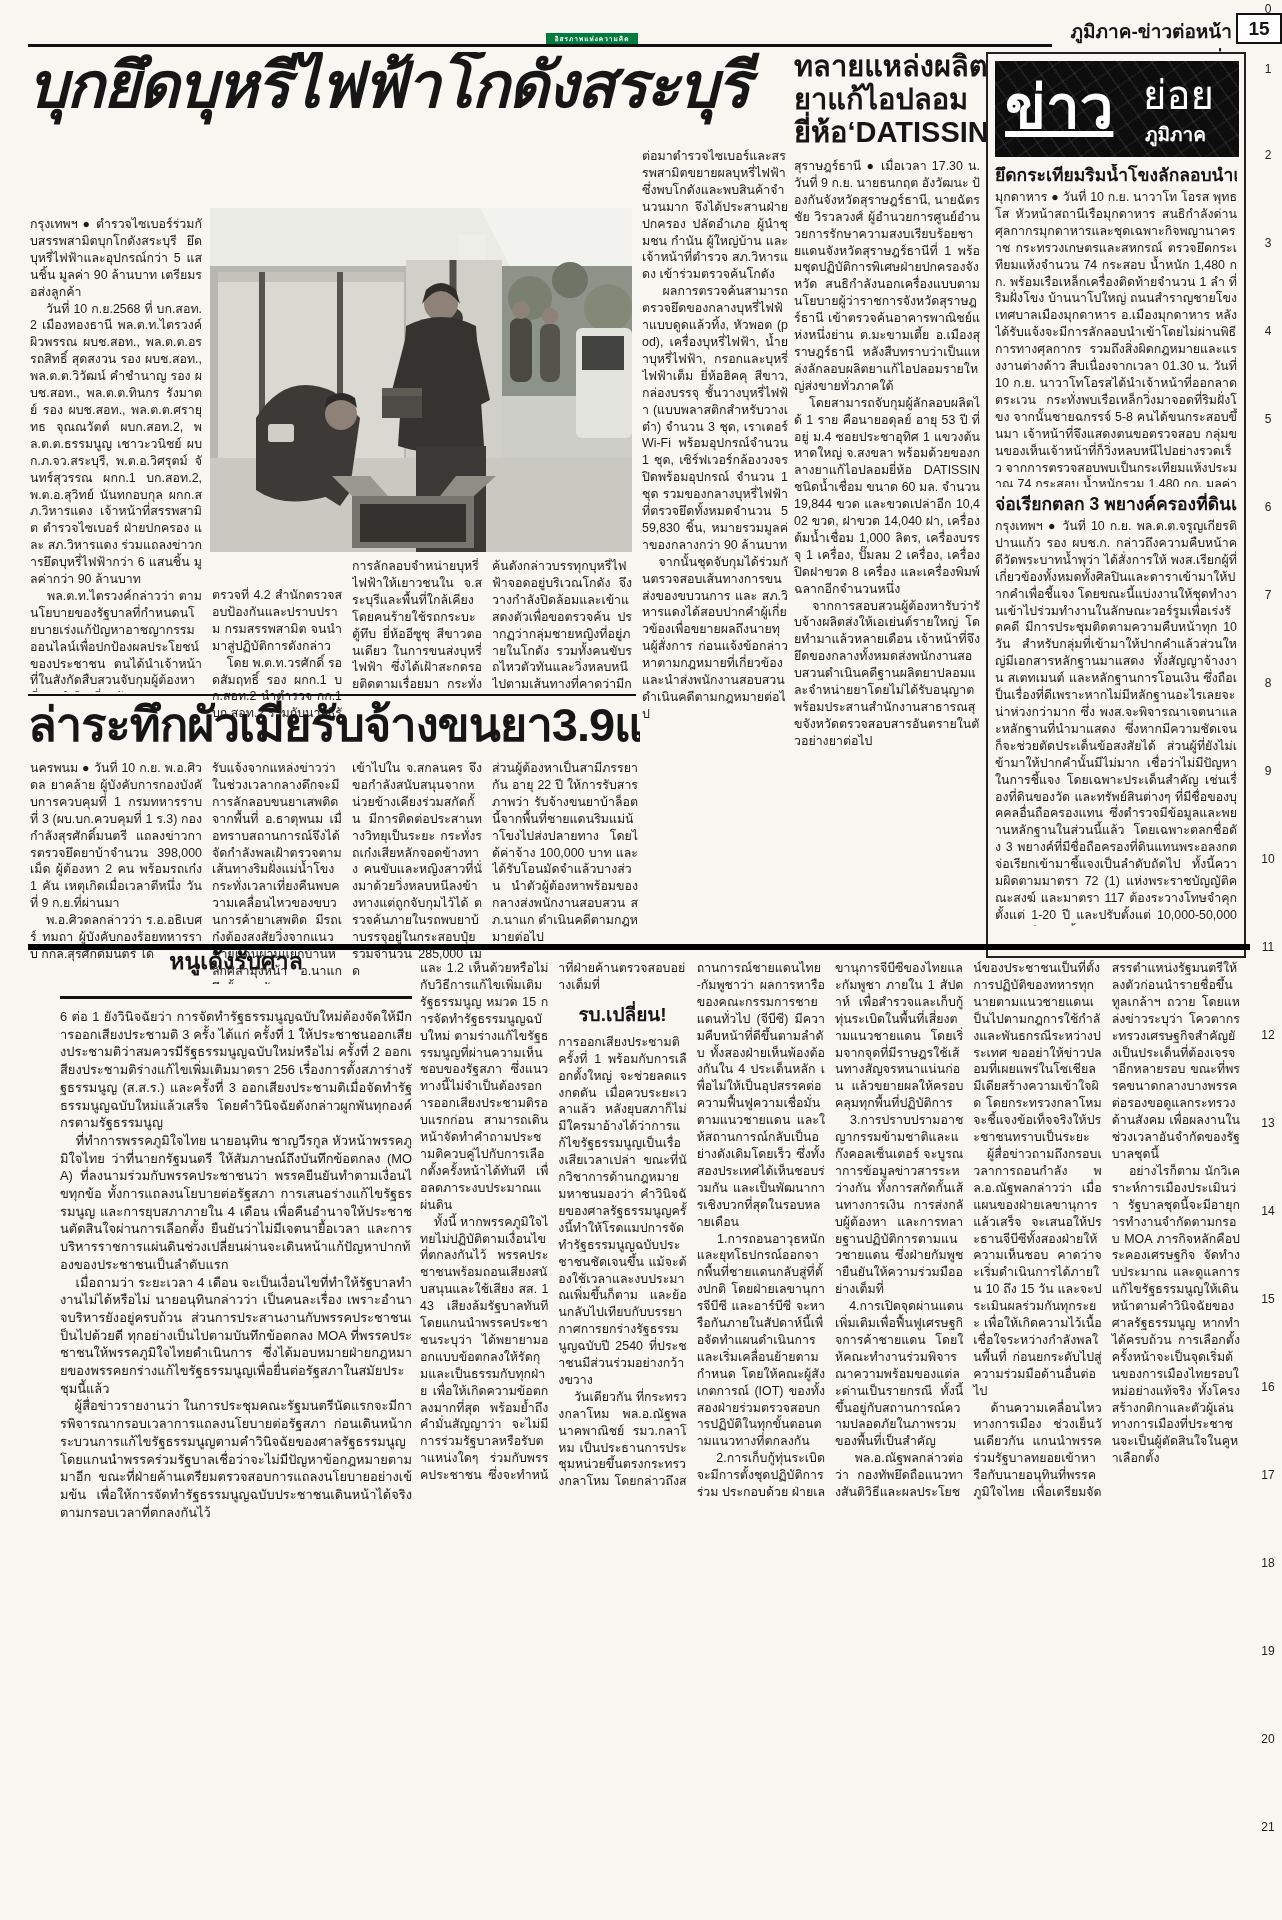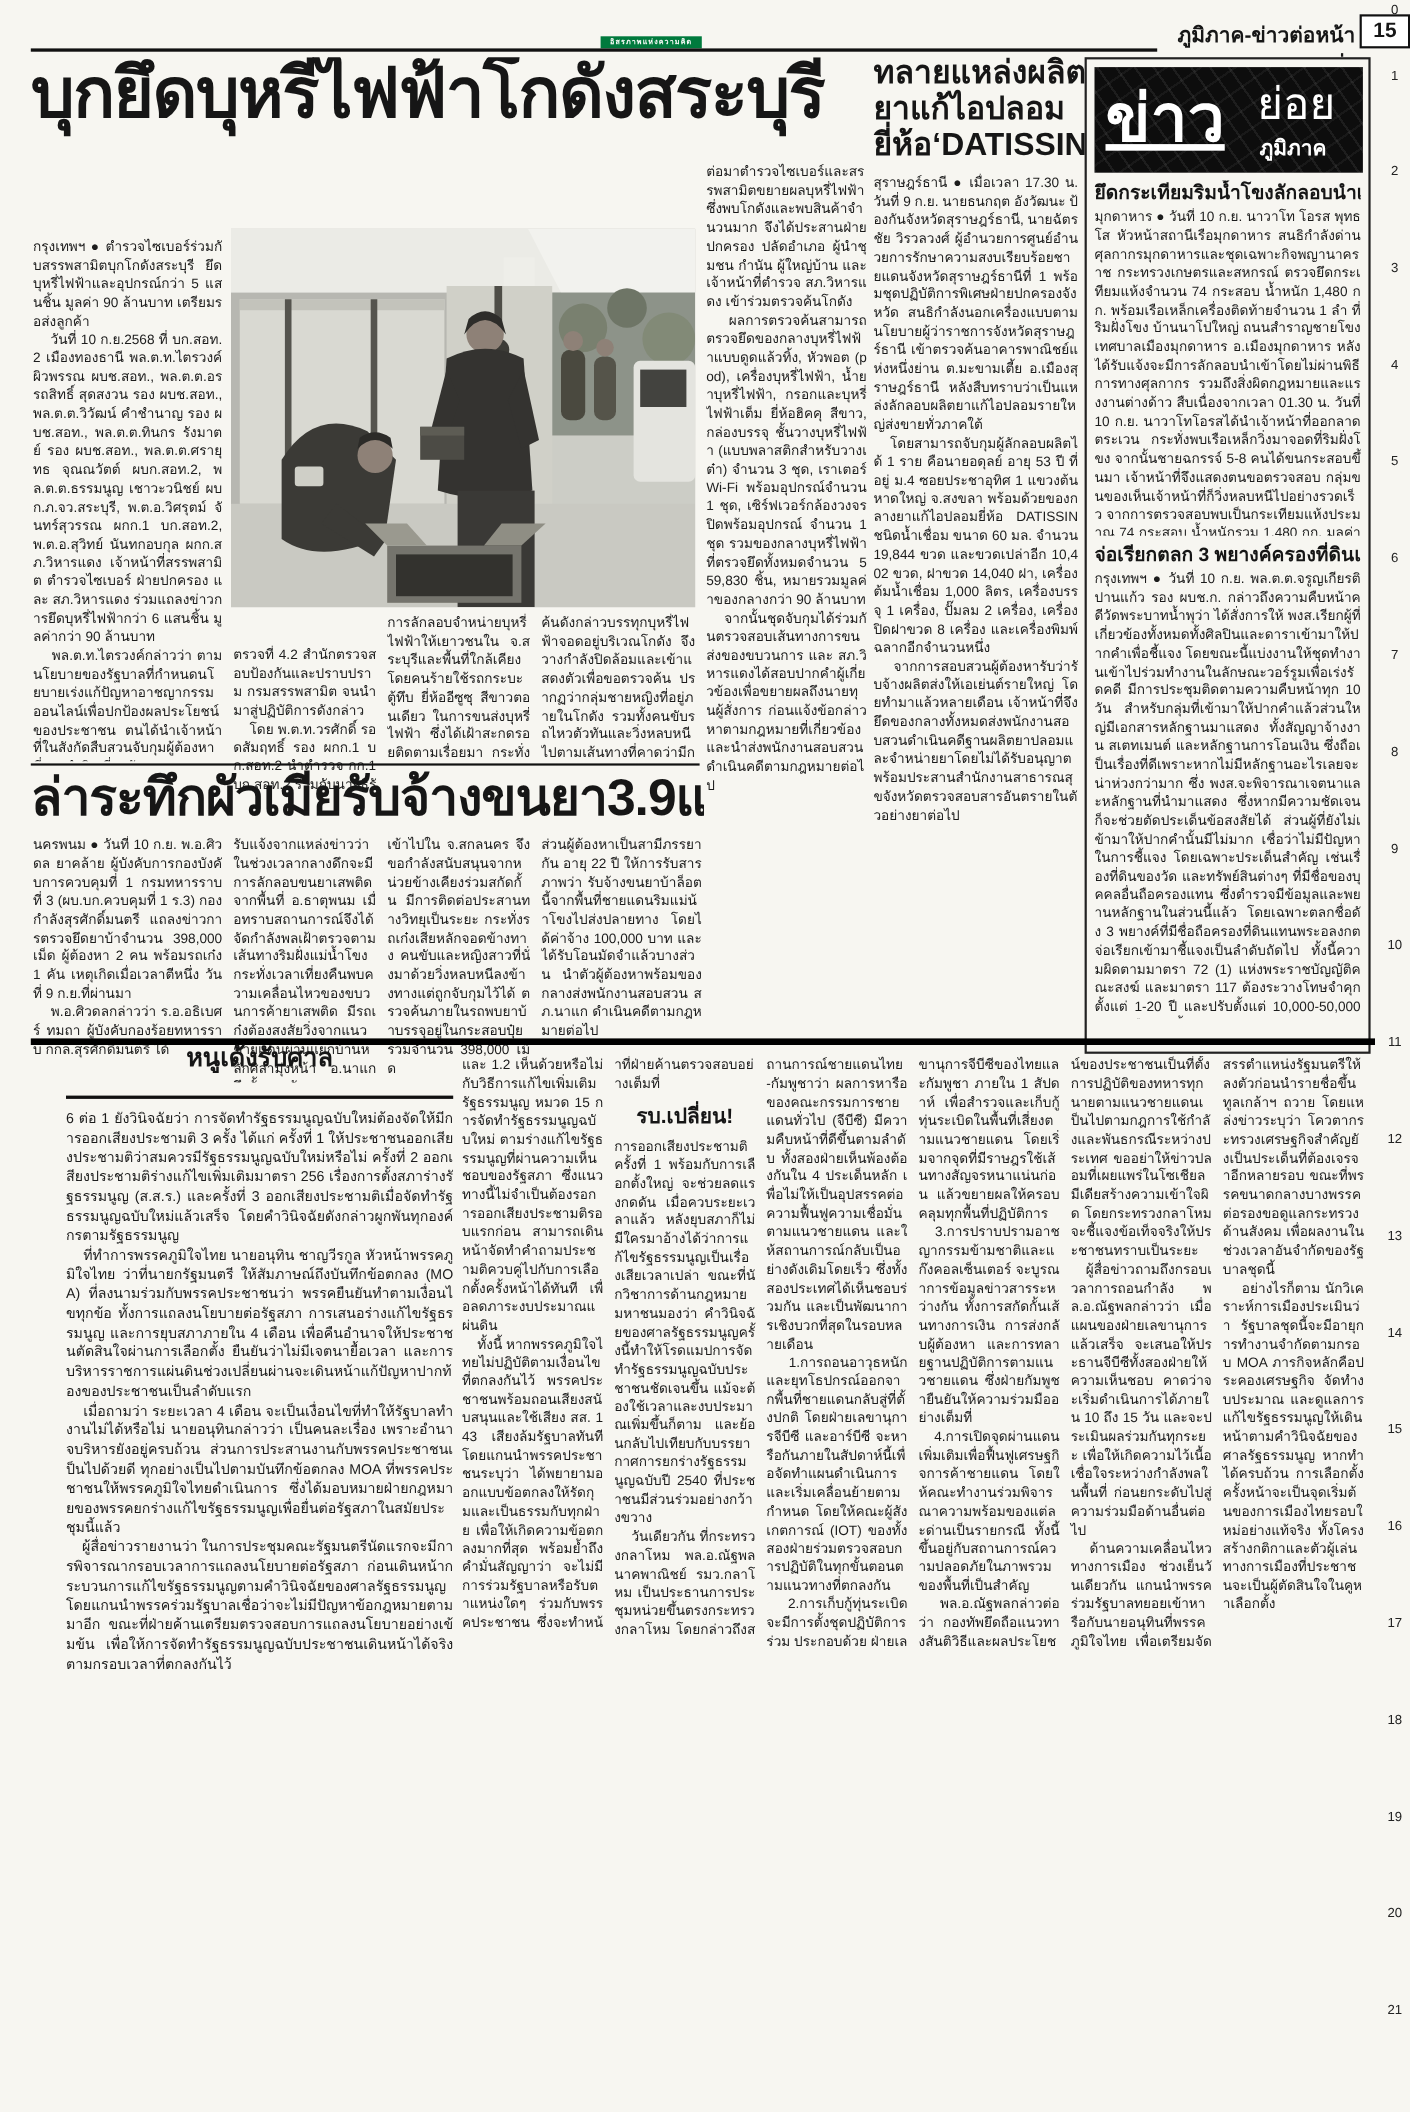--- a/index.html
+++ b/index.html
@@ -62,21 +62,21 @@
   <div class="rulermark" style="top:1116px;">13</div>
   <div class="rulermark" style="top:1204px;">14</div>
   <div class="rulermark" style="top:1292px;">15</div>
   <div class="rulermark" style="top:1380px;">16</div>
   <div class="rulermark" style="top:1468px;">17</div>
   <div class="rulermark" style="top:1556px;">18</div>
   <div class="rulermark" style="top:1644px;">19</div>
   <div class="rulermark" style="top:1732px;">20</div>
   <div class="rulermark" style="top:1820px;">21</div>
 
-  <h1 class="abs h1" style="left:28px;top:52px;width:762px;height:132px;margin:0;">บุกยึดบุหรี่ไฟฟ้าโกดังสระบุรี</h1>
+  <h1 class="abs h1" style="left:28px;top:52px;width:762px;height:132px;margin:0;font-style:italic;">บุกยึดบุหรี่ไฟฟ้าโกดังสระบุรี</h1>
 
   <div class="abs photoframe" style="left:210px;top:208px;width:422px;height:344px;">
     <svg width="422" height="344" viewBox="0 0 422 344">
       <rect x="0" y="0" width="422" height="344" fill="#b7b7b1"></rect>
       <rect x="0" y="0" width="422" height="58" fill="#ebebe6"></rect>
       <polygon points="270,0 422,0 422,58 300,58" fill="#f2f2ee"></polygon>
       <rect x="292" y="58" width="130" height="130" fill="#8d9389"></rect>
       <circle cx="320" cy="90" r="22" fill="#79806f"></circle>
       <circle cx="360" cy="72" r="18" fill="#6e7566"></circle>
       <circle cx="398" cy="100" r="24" fill="#828a77"></circle>
@@ -152,21 +152,21 @@
     <div class="briefhead" style="margin-top:7px;">ยึดกระเทียมริมน้ำโขงลักลอบนำเข้า</div>
     <div class="txt" style="height:298px;margin-top:3px;">มุกดาหาร ● วันที่ 10 ก.ย. นาวาโท โอรส พุทธโส หัวหน้าสถานีเรือมุกดาหาร สนธิกำลังด่านศุลกากรมุกดาหารและชุดเฉพาะกิจพญานาคราช กระทรวงเกษตรและสหกรณ์ ตรวจยึดกระเทียมแห้งจำนวน 74 กระสอบ น้ำหนัก 1,480 กก. พร้อมเรือเหล็กเครื่องติดท้ายจำนวน 1 ลำ ที่ริมฝั่งโขง บ้านนาโปใหญ่ ถนนสำราญชายโขง เทศบาลเมืองมุกดาหาร อ.เมืองมุกดาหาร หลังได้รับแจ้งจะมีการลักลอบนำเข้าโดยไม่ผ่านพิธีการทางศุลกากร รวมถึงสิ่งผิดกฎหมายและแรงงานต่างด้าว สืบเนื่องจากเวลา 01.30 น. วันที่ 10 ก.ย. นาวาโทโอรสได้นำเจ้าหน้าที่ออกลาดตระเวน กระทั่งพบเรือเหล็กวิ่งมาจอดที่ริมฝั่งโขง จากนั้นชายฉกรรจ์ 5-8 คนได้ขนกระสอบขึ้นมา เจ้าหน้าที่จึงแสดงตนขอตรวจสอบ กลุ่มขนของเห็นเจ้าหน้าที่ก็วิ่งหลบหนีไปอย่างรวดเร็ว จากการตรวจสอบพบเป็นกระเทียมแห้งประมาณ 74 กระสอบ น้ำหนักรวม 1,480 กก. มูลค่ากว่า 80,000 บาท ตรวจสอบบริเวณใกล้เคียงไม่มีผู้ใดมาแสดงตนเป็นเจ้าของ จึงตรวจยึดกระเทียมแห้ง เรือเหล็กพร้อมเครื่องติดท้าย จำนวน 1 ลำมาที่สถานีเรือมุกดาหาร เพื่อตรวจสอบให้ละเอียดอีกครั้ง ก่อนนำส่งด่านศุลกากรเพื่อดำเนินการตามกฎหมายต่อไป</div>
     <div class="briefhead" style="margin-top:6px;">จ่อเรียกตลก 3 พยางค์ครองที่ดินแทนอลงกต</div>
     <div class="txt" style="height:408px;margin-top:3px;">กรุงเทพฯ ● วันที่ 10 ก.ย. พล.ต.ต.จรูญเกียรติ ปานแก้ว รอง ผบช.ก. กล่าวถึงความคืบหน้าคดีวัดพระบาทน้ำพุว่า ได้สั่งการให้ พงส.เรียกผู้ที่เกี่ยวข้องทั้งหมดทั้งศิลปินและดาราเข้ามาให้ปากคำเพื่อชี้แจง โดยขณะนี้แบ่งงานให้ชุดทำงานเข้าไปร่วมทำงานในลักษณะวอร์รูมเพื่อเร่งรัดคดี มีการประชุมติดตามความคืบหน้าทุก 10 วัน สำหรับกลุ่มที่เข้ามาให้ปากคำแล้วส่วนใหญ่มีเอกสารหลักฐานมาแสดง ทั้งสัญญาจ้างงาน สเตทเมนต์ และหลักฐานการโอนเงิน ซึ่งถือเป็นเรื่องที่ดีเพราะหากไม่มีหลักฐานอะไรเลยจะน่าห่วงกว่ามาก ซึ่ง พงส.จะพิจารณาเจตนาและหลักฐานที่นำมาแสดง ซึ่งหากมีความชัดเจนก็จะช่วยตัดประเด็นข้อสงสัยได้ ส่วนผู้ที่ยังไม่เข้ามาให้ปากคำนั้นมีไม่มาก เชื่อว่าไม่มีปัญหาในการชี้แจง โดยเฉพาะประเด็นสำคัญ เช่นเรื่องที่ดินของวัด และทรัพย์สินต่างๆ ที่มีชื่อของบุคคลอื่นถือครองแทน ซึ่งตำรวจมีข้อมูลและพยานหลักฐานในส่วนนี้แล้ว โดยเฉพาะตลกชื่อดัง 3 พยางค์ที่มีชื่อถือครองที่ดินแทนพระอลงกต จ่อเรียกเข้ามาชี้แจงเป็นลำดับถัดไป ทั้งนี้ความผิดตามมาตรา 72 (1) แห่งพระราชบัญญัติคณะสงฆ์ และมาตรา 117 ต้องระวางโทษจำคุกตั้งแต่ 1-20 ปี และปรับตั้งแต่ 10,000-50,000 บาท หรือปรับตั้งแต่ 2,000-10,000 บาท และความผิดฐานยักยอกทรัพย์ มาตรา 101 พ.ศ.2510 ระวางโทษจำคุกไม่เกิน 5 ปี ปรับไม่เกิน 10,000 บาท</div>
   </div>
 
   <h2 class="abs h2" style="left:28px;top:700px;width:612px;height:54px;margin:0;">ล่าระทึกผัวเมียรับจ้างขนยา3.9แสนเม็ด</h2>
   <div class="abs txt" style="left:30px;top:760px;width:172px;height:224px;">นครพนม ● วันที่ 10 ก.ย. พ.อ.ศิวดล ยาคล้าย ผู้บังคับการกองบังคับการควบคุมที่ 1 กรมทหารราบที่ 3 (ผบ.บก.ควบคุมที่ 1 ร.3) กองกำลังสุรศักดิ์มนตรี แถลงข่าวการตรวจยึดยาบ้าจำนวน 398,000 เม็ด ผู้ต้องหา 2 คน พร้อมรถเก๋ง 1 คัน เหตุเกิดเมื่อเวลาตีหนึ่ง วันที่ 9 ก.ย.ที่ผ่านมา
 &nbsp;&nbsp;&nbsp;&nbsp;พ.อ.ศิวดลกล่าวว่า ร.อ.อธิเบศร์ ทมถา ผู้บังคับกองร้อยทหารราบ กกล.สุรศักดิ์มนตรี ได้</div>
   <div class="abs txt" style="left:212px;top:760px;width:130px;height:224px;">รับแจ้งจากแหล่งข่าวว่า ในช่วงเวลากลางดึกจะมีการลักลอบขนยาเสพติดจากพื้นที่ อ.ธาตุพนม เมื่อทราบสถานการณ์จึงได้จัดกำลังพลเฝ้าตรวจตามเส้นทางริมฝั่งแม่น้ำโขง กระทั่งเวลาเที่ยงคืนพบความเคลื่อนไหวของขบวนการค้ายาเสพติด มีรถเก๋งต้องสงสัยวิ่งจากแนวชายแดนผ่านแยกบ้านหลักศิลามุ่งหน้า อ.นาแก จึงตั้งจุดสกัดบนถนนสายหลัก</div>
-  <div class="abs txt" style="left:352px;top:760px;width:130px;height:224px;">เข้าไปใน จ.สกลนคร จึงขอกำลังสนับสนุนจากหน่วยข้างเคียงร่วมสกัดกั้น มีการติดต่อประสานทางวิทยุเป็นระยะ กระทั่งรถเก๋งเสียหลักจอดข้างทาง คนขับและหญิงสาวที่นั่งมาด้วยวิ่งหลบหนีลงข้างทางแต่ถูกจับกุมไว้ได้ ตรวจค้นภายในรถพบยาบ้าบรรจุอยู่ในกระสอบปุ๋ยรวมจำนวน 398,000 เม็ด</div>
+  <div class="abs txt" style="left:352px;top:760px;width:130px;height:224px;">เข้าไปใน จ.สกลนคร จึงขอกำลังสนับสนุนจากหน่วยข้างเคียงร่วมสกัดกั้น มีการติดต่อประสานทางวิทยุเป็นระยะ กระทั่งรถเก๋งเสียหลักจอดข้างทาง คนขับและหญิงสาวที่นั่งมาด้วยวิ่งหลบหนีลงข้างทางแต่ถูกจับกุมไว้ได้ ตรวจค้นภายในรถพบยาบ้าบรรจุอยู่ในกระสอบปุ๋ยรวมจำนวน 285,000 เม็ด</div>
   <div class="abs txt" style="left:492px;top:760px;width:146px;height:224px;">ส่วนผู้ต้องหาเป็นสามีภรรยากัน อายุ 22 ปี ให้การรับสารภาพว่า รับจ้างขนยาบ้าล็อตนี้จากพื้นที่ชายแดนริมแม่น้ำโขงไปส่งปลายทาง โดยได้ค่าจ้าง 100,000 บาท และได้รับโอนมัดจำแล้วบางส่วน นำตัวผู้ต้องหาพร้อมของกลางส่งพนักงานสอบสวน สภ.นาแก ดำเนินคดีตามกฎหมายต่อไป</div>
 
   <div class="abs" style="left:28px;top:944px;width:1222px;height:6px;background:#000;"></div>
 
   <div class="abs bh-title" style="left:60px;top:906px;width:352px;margin-top:41px;">หนูเด้งรับศาล</div>
   <div class="abs rule" style="left:60px;top:996px;width:352px;height:3px;"></div>
   <div class="abs txt" style="left:60px;top:1008px;width:352px;height:898px;font-size:12.9px;line-height:17.7px;">6 ต่อ 1 ยังวินิจฉัยว่า การจัดทำรัฐธรรมนูญฉบับใหม่ต้องจัดให้มีการออกเสียงประชามติ 3 ครั้ง ได้แก่ ครั้งที่ 1 ให้ประชาชนออกเสียงประชามติว่าสมควรมีรัฐธรรมนูญฉบับใหม่หรือไม่ ครั้งที่ 2 ออกเสียงประชามติร่างแก้ไขเพิ่มเติมมาตรา 256 เรื่องการตั้งสภาร่างรัฐธรรมนูญ (ส.ส.ร.) และครั้งที่ 3 ออกเสียงประชามติเมื่อจัดทำรัฐธรรมนูญฉบับใหม่แล้วเสร็จ โดยคำวินิจฉัยดังกล่าวผูกพันทุกองค์กรตามรัฐธรรมนูญ
 &nbsp;&nbsp;&nbsp;&nbsp;ที่ทำการพรรคภูมิใจไทย นายอนุทิน ชาญวีรกูล หัวหน้าพรรคภูมิใจไทย ว่าที่นายกรัฐมนตรี ให้สัมภาษณ์ถึงบันทึกข้อตกลง (MOA) ที่ลงนามร่วมกับพรรคประชาชนว่า พรรคยืนยันทำตามเงื่อนไขทุกข้อ ทั้งการแถลงนโยบายต่อรัฐสภา การเสนอร่างแก้ไขรัฐธรรมนูญ และการยุบสภาภายใน 4 เดือน เพื่อคืนอำนาจให้ประชาชนตัดสินใจผ่านการเลือกตั้ง ยืนยันว่าไม่มีเจตนายื้อเวลา และการบริหารราชการแผ่นดินช่วงเปลี่ยนผ่านจะเดินหน้าแก้ปัญหาปากท้องของประชาชนเป็นลำดับแรก
 &nbsp;&nbsp;&nbsp;&nbsp;เมื่อถามว่า ระยะเวลา 4 เดือน จะเป็นเงื่อนไขที่ทำให้รัฐบาลทำงานไม่ได้หรือไม่ นายอนุทินกล่าวว่า เป็นคนละเรื่อง เพราะอำนาจบริหารยังอยู่ครบถ้วน ส่วนการประสานงานกับพรรคประชาชนเป็นไปด้วยดี ทุกอย่างเป็นไปตามบันทึกข้อตกลง MOA ที่พรรคประชาชนให้พรรคภูมิใจไทยดำเนินการ ซึ่งได้มอบหมายฝ่ายกฎหมายของพรรคยกร่างแก้ไขรัฐธรรมนูญเพื่อยื่นต่อรัฐสภาในสมัยประชุมนี้แล้ว
 &nbsp;&nbsp;&nbsp;&nbsp;ผู้สื่อข่าวรายงานว่า ในการประชุมคณะรัฐมนตรีนัดแรกจะมีการพิจารณากรอบเวลาการแถลงนโยบายต่อรัฐสภา ก่อนเดินหน้ากระบวนการแก้ไขรัฐธรรมนูญตามคำวินิจฉัยของศาลรัฐธรรมนูญ โดยแกนนำพรรคร่วมรัฐบาลเชื่อว่าจะไม่มีปัญหาข้อกฎหมายตามมาอีก ขณะที่ฝ่ายค้านเตรียมตรวจสอบการแถลงนโยบายอย่างเข้มข้น เพื่อให้การจัดทำรัฐธรรมนูญฉบับประชาชนเดินหน้าได้จริงตามกรอบเวลาที่ตกลงกันไว้</div>

